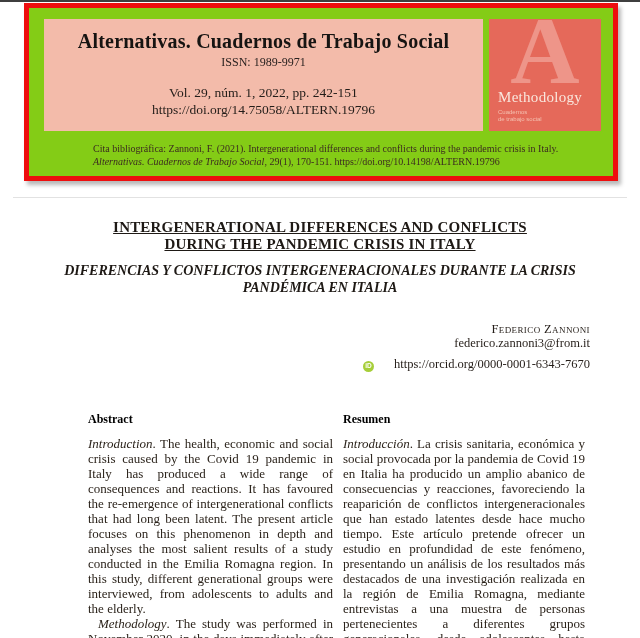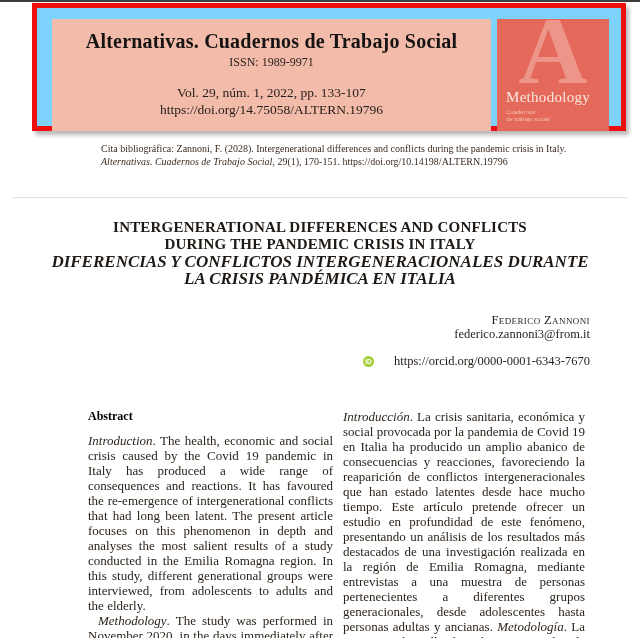--- a/index.html
+++ b/index.html
@@ -3,24 +3,23 @@
 <meta charset="utf-8">
 <style>
   * { margin: 0; padding: 0; box-sizing: border-box; }
   html, body { width: 640px; height: 638px; overflow: hidden; background: #ffffff; }
   body { font-family: "Liberation Serif", "DejaVu Serif", serif; color: #2c241c; position: relative; }
 
   .screen-top-edge { position: absolute; top: 0; left: 0; width: 640px; height: 2px; background: #3f3f3f; }
 
   
   .highlight-box {
-    position: absolute; left: 24px; top: 3px; width: 594px; height: 128px;
-    border: 5px solid #ee0e0e; background: #7dd3fc;
+    position: absolute; left: 24px; top: 3px; width: 594px; height: 178px;
+    border: 5px solid #ee0e0e; background: #84cc16;
     box-shadow: 3px 4px 4px rgba(0,0,0,0.28);
-    margin-left: 8px;
   }
 
   .banner { display: flex; gap: 6px; margin: 11px 0 0 15px; }
 
   .journal-box {
     width: 439px; height: 112px; background: #f3bbaa;
     display: flex; flex-direction: column; align-items: center; text-align: center;
   }
   .journal-title { font-size: 20px; font-weight: bold; color: #161412; margin-top: 11px; letter-spacing: 0.2px; }
   .journal-issn { font-size: 12px; color: #2a2220; margin-top: 2px; }
@@ -41,30 +40,30 @@
   }
   .citation .b { font-weight: normal; }
   .citation .it { font-style: italic; }
 
   .page-divider { position: absolute; top: 197px; left: 13px; width: 614px; height: 1px; background: #e2e2e2; }
 
   .content { position: absolute; top: 197px; left: 0; width: 640px; }
 
   .article-title {
     margin: 22px auto 0 auto; max-width: 470px; text-align: center;
-    font-size: 15px; font-weight: bold; line-height: 17px; color: #1e1915; letter-spacing: 0.2px;
+    font-size: 15px; font-weight: bold; line-height: 17px; color: #1e1915; letter-spacing: 0.2px; text-decoration: underline;
   }
   .article-subtitle {
-    margin: 1px auto 0 auto; max-width: 540px; text-align: center;
-    font-size: 17px; font-weight: bold; font-style: italic; line-height: 16.5px; color: #1e1915;
+    margin: 10px auto 0 auto; max-width: 540px; text-align: center;
+    font-size: 14px; font-weight: bold; font-style: italic; line-height: 16.5px; color: #1e1915;
   }
 
   .author-block { margin: 27px 50px 0 0; text-align: right; font-size: 12.5px; line-height: 13.6px; color: #241d18; }
   .author-name { font-variant: small-caps; letter-spacing: 0.4px; padding-left: 18px; }
-  .orcid-row { display: flex; justify-content: flex-end; align-items: center; gap: 20px; margin-top: 14px; }
+  .orcid-row { display: flex; justify-content: flex-end; align-items: flex-end; gap: 20px; margin-top: 8px; }
   .orcid-icon {
     width: 11px; height: 11px; border-radius: 50%; background: #a6ce39; color: #ffffff;
     font-family: "Liberation Sans", sans-serif; font-size: 6.5px; font-weight: bold;
     display: inline-flex; align-items: center; justify-content: center; line-height: 1;
   }
 
   .columns { display: flex; gap: 10px; margin: 40px 0 0 88px; width: 497px; }
   .col { width: 245px; }
   .col:last-child { width: 242px; }
   .col-head { font-size: 12px; font-weight: bold; color: #000000; margin-bottom: 9px; }
@@ -75,33 +74,33 @@
 </head>
 <body>
 
 <div class="screen-top-edge"></div>
 
 <div class="highlight-box">
   <div class="banner">
     <div class="journal-box">
       <div class="journal-title">Alternativas. Cuadernos de Trabajo Social</div>
       <div class="journal-issn">ISSN: 1989-9971</div>
-      <div class="journal-vol">Vol. 29, núm. 1, 2022, pp. 133-107</div>
+      <div class="journal-vol">Vol. 29, núm. 1, 2022, pp. 242-151</div>
       <div class="journal-doi">https://doi.org/14.75058/ALTERN.19796</div>
     </div>
     <div class="logo-box">
       <div class="logo-a">A</div>
       <div class="logo-word">Methodology</div>
       <div class="logo-sub">
         <div>Cuadernos</div>
         <div>de trabajo social</div>
       </div>
     </div>
   </div>
-  <p class="citation"><span class="b">Cita bibliográfica</span><span>: Zannoni, F. (2028). Intergenerational differences and conflicts during the pandemic crisis in Italy. </span><span class="it">Alternativas. Cuadernos de Trabajo Social</span><span>, 29(1), 170-151. https://doi.org/10.14198/ALTERN.19796</span></p>
+  <p class="citation"><span class="b">Cita bibliográfica</span><span>: Zannoni, F. (2021). Intergenerational differences and conflicts during the pandemic crisis in Italy. </span><span class="it">Alternativas. Cuadernos de Trabajo Social</span><span>, 29(1), 170-151. https://doi.org/10.14198/ALTERN.19796</span></p>
 </div>
 
 <div class="page-divider"></div>
 
 <div class="content">
   <h1 class="article-title">INTERGENERATIONAL DIFFERENCES AND CONFLICTS DURING THE PANDEMIC CRISIS IN ITALY</h1>
   <h2 class="article-subtitle">DIFERENCIAS Y CONFLICTOS INTERGENERACIONALES DURANTE LA CRISIS PANDÉMICA EN ITALIA</h2>
 
   <div class="author-block">
     <div class="author-name">Federico Zannoni</div>
@@ -112,16 +111,17 @@
     </div>
   </div>
 
   <div class="columns">
       <section class="col">
         <h3 class="col-head">Abstract</h3>
         <p class="col-para"><span class="it">Introduction</span><span>. The health, economic and social crisis caused by the Covid 19 pandemic in Italy has produced a wide range of consequences and reactions. It has favoured the re-emergence of intergenerational conflicts that had long been latent. The present article focuses on this phenomenon in depth and analyses the most salient results of a study conducted in the Emilia Romagna region. In this study, different generational groups were interviewed, from adolescents to adults and the elderly.</span></p>
         <p class="col-para indent"><span class="it">Methodology</span><span>. The study was performed in November 2020, in the days immediately after measures to contain the epidemic were introduced via governmental decree. Strict limitations to individual behaviour, school attendance and the</span></p>
       </section>
       <section class="col">
+        <h3 class="col-head">Resumen</h3>
         <p class="col-para"><span class="it">Introducción</span><span>. La crisis sanitaria, económica y social provocada por la pandemia de Covid 19 en Italia ha producido un amplio abanico de consecuencias y reacciones, favoreciendo la reaparición de conflictos intergeneracionales que han estado latentes desde hace mucho tiempo. Este artículo pretende ofrecer un estudio en profundidad de este fenómeno, presentando un análisis de los resultados más destacados de una investigación realizada en la región de Emilia Romagna, mediante entrevistas a una muestra de personas pertenecientes a diferentes grupos generacionales, desde adolescentes hasta personas adultas y ancianas. </span><span class="it">Metodología</span><span>. La investigación se llevó a cabo en noviembre de 2020, en los días inmediatamente posteriores a la emisión de un</span></p>
       </section>
     </div>
 </div>
 
 </body></html>

